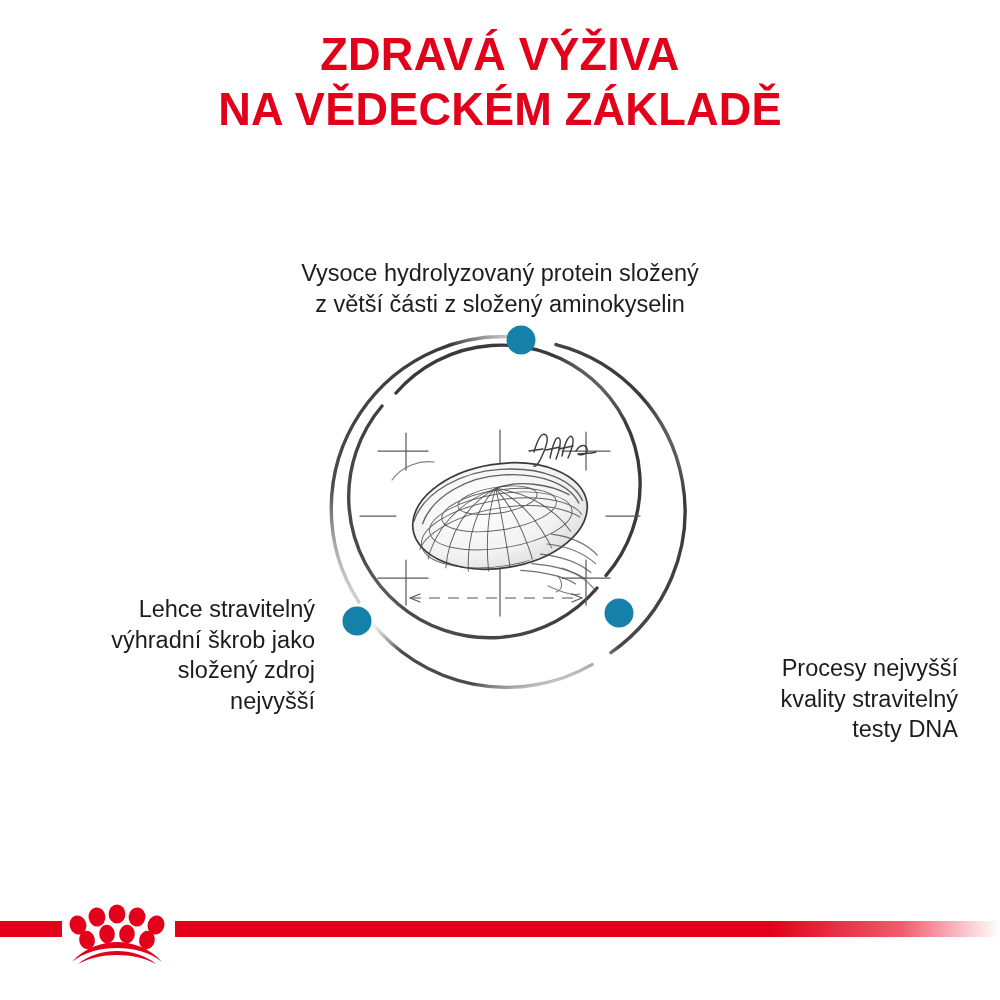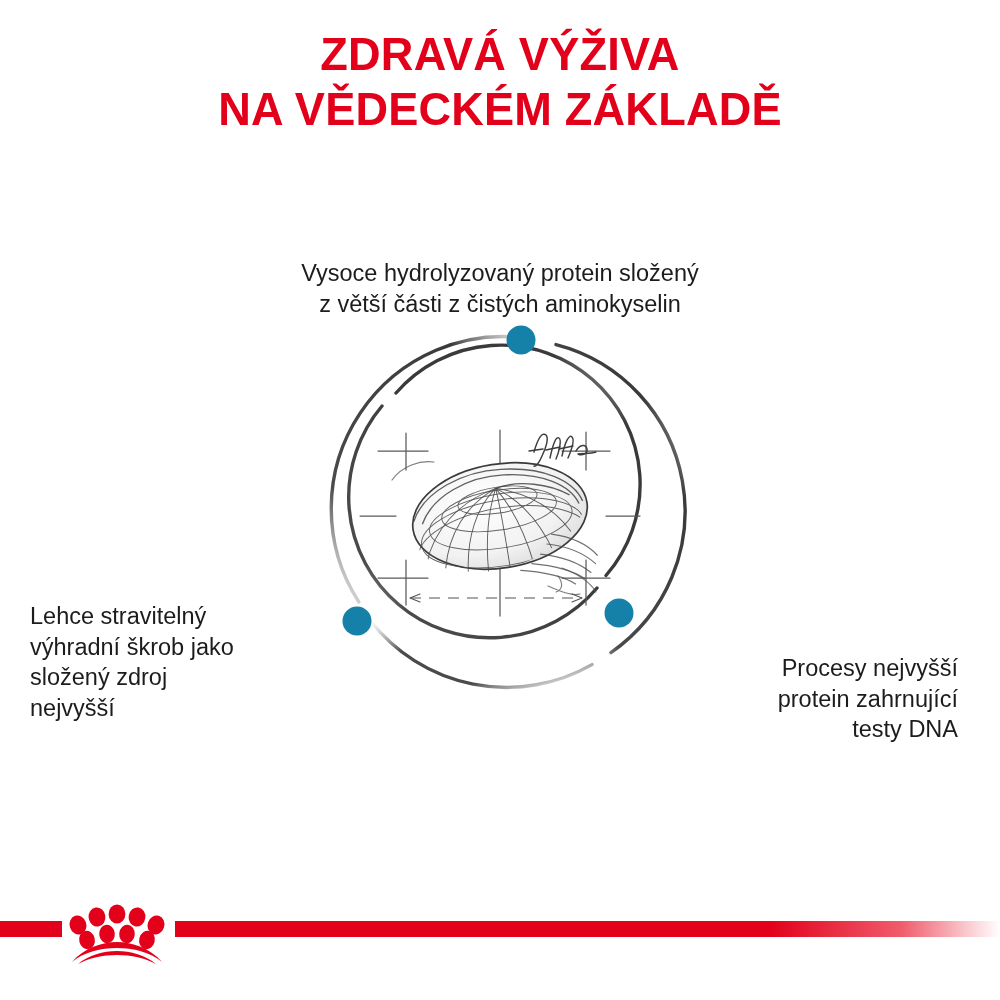--- a/index.html
+++ b/index.html
@@ -70,22 +70,21 @@
   .callout-top {
     left: 250px;
     top: 108px;
     width: 500px;
     text-align: center;
   }
   .callout-left {
     left: 30px;
     top: 444px;
     width: 285px;
-    text-align: left;
-    margin-top: 7px;
+    text-align: right;
   }
   .callout-right {
     left: 668px;
     top: 503px;
     width: 290px;
     text-align: right;
   }
 
   
   .footer {
@@ -124,33 +123,33 @@
 
 <div class="headline">
   <span class="line">ZDRAVÁ VÝŽIVA</span>
   <span class="line">NA VĚDECKÉM ZÁKLADĚ</span>
 </div>
 
 <div class="stage">
 
   <div class="callout callout-top">
     <span class="l">Vysoce hydrolyzovaný protein složený</span>
-    <span class="l">z větší části z čistých aminokyselin</span>
+    <span class="l">z větší části z složený aminokyselin</span>
   </div>
 
   <div class="callout callout-left">
     <span class="l">Lehce stravitelný</span>
     <span class="l">výhradní škrob jako</span>
     <span class="l">složený zdroj</span>
     <span class="l">nejvyšší</span>
   </div>
 
   <div class="callout callout-right">
     <span class="l">Procesy nejvyšší</span>
-    <span class="l">protein zahrnující</span>
+    <span class="l">kvality stravitelný</span>
     <span class="l">testy DNA</span>
   </div>
 
   <svg class="diagram-svg" viewBox="0 0 380 380">
     <defs>
 
       <linearGradient id="gOuterA" x1="0" y1="1" x2="1" y2="0">
         <stop offset="0%" stop-color="#6e6e6e" stop-opacity="0"></stop>
         <stop offset="22%" stop-color="#4a4a4a" stop-opacity="1"></stop>
         <stop offset="78%" stop-color="#3a3a3a" stop-opacity="1"></stop>

